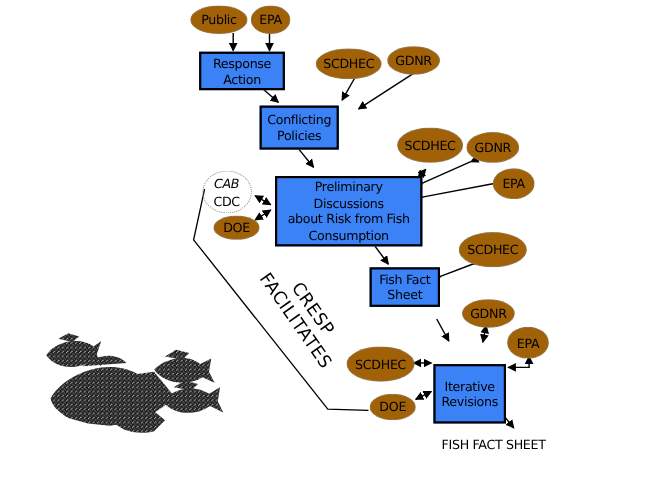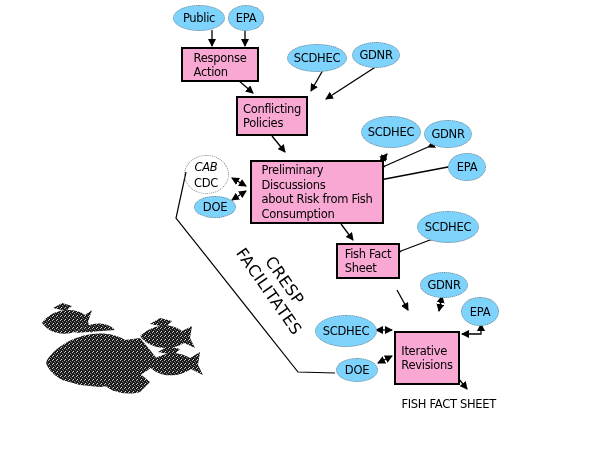--- a/index.html
+++ b/index.html
@@ -1,24 +1,24 @@
 <!DOCTYPE html>
 <html><head>
 <meta charset="utf-8">
 <style>
   html, body { margin:0; padding:0; background:#ffffff; }
   body { width:600px; height:450px; position:relative; overflow:hidden;
          font-family:"DejaVu Sans", sans-serif; color:#000; }
   svg { position:absolute; left:0; top:0; }
-  .box { position:absolute; border:2px solid #000; background:#f9a8d4; box-sizing:border-box;
-         display:flex; align-items:center; justify-content:center; text-align:left;
+  .box { position:absolute; border:2px solid #000; background:#3b82f6; box-sizing:border-box;
+         display:flex; align-items:center; justify-content:center; text-align:center;
          font-size:11.5px; line-height:14px; letter-spacing:-0.3px; }
   .ell { position:absolute; border:1px dotted #888; border-radius:50%; box-sizing:border-box;
          display:flex; align-items:center; justify-content:center; font-size:11.5px;
-         letter-spacing:-0.3px; background:#7dd3fc; }
+         letter-spacing:-0.3px; background:#a16207; }
   .lbl { position:absolute; font-size:11.5px; line-height:15px; text-align:right; letter-spacing:-0.3px; }
   .cresp { position:absolute; font-size:16px; line-height:19px; transform-origin:0 0;
            transform:rotate(55deg); text-align:center; letter-spacing:0.5px; }
 </style>
 </head>
 <body>
 
 <svg width="600" height="450" viewBox="0 0 600 450">
   <defs>
     <marker id="ah" markerWidth="8" markerHeight="8" refX="7" refY="4" orient="auto" markerUnits="userSpaceOnUse">

